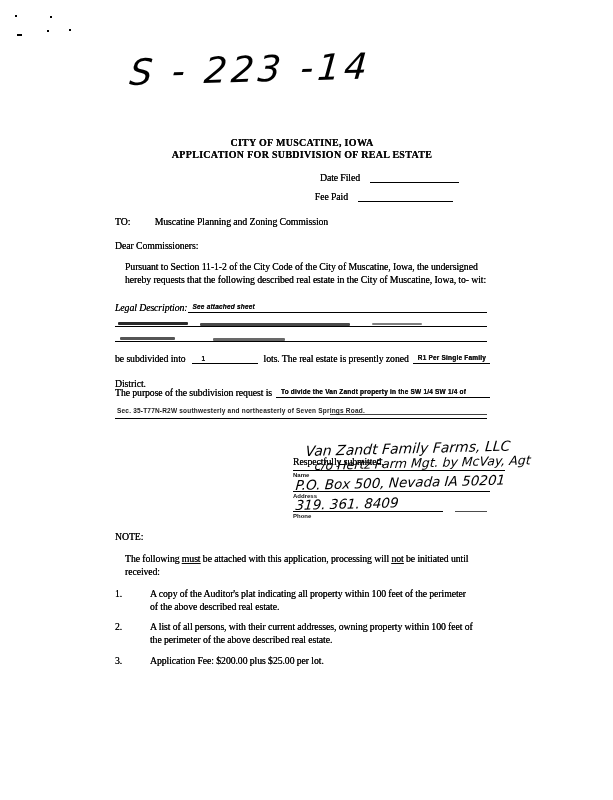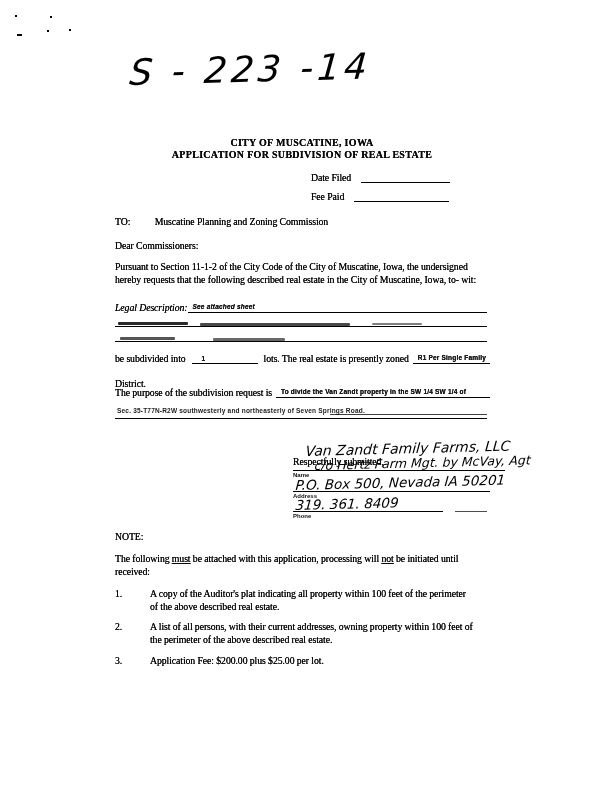--- a/index.html
+++ b/index.html
@@ -5,22 +5,22 @@
   html,body { margin:0; padding:0; background:#e8e8e8; }
   .page {
     position:relative; width:613px; height:800px; margin:0 auto;
     background:#ffffff; overflow:hidden;
     font-family:"Liberation Serif", serif; color:#0a0a0a;
   }
   .typed { font-size:9.8px; letter-spacing:-0.1px; text-shadow:0 0 0.5px #000; }
   .abs { position:absolute; }
   .title { width:604px; text-align:center; font-weight:bold; font-size:10px;
            letter-spacing:0.3px; line-height:12px; text-shadow:0 0 0.6px #000; }
-  .para { line-height:12.6px; }
-  .row { position:absolute; display:flex; align-items:flex-end; }
+  .para { line-height:12.6px;margin-left:10px; }
+  .row { position:absolute; display:flex; align-items:flex-end;justify-content:flex-end; }
   .fill { flex:1 1 auto; border-bottom:1.4px solid #000; padding:0 2px 1px 5px; }
   .uline { position:absolute; border-bottom:1.4px solid #000; height:0; }
   .small-typed { font-family:"Liberation Sans", sans-serif; font-size:6.5px;
                  font-weight:bold; letter-spacing:0.2px; color:#1c1c1c; }
   .blank-slot { width:56px; border-bottom:1.4px solid #000; padding-left:10px;
                 margin:0 6px 0 6px; }
   .hw { font-family:"DejaVu Sans", cursive, sans-serif; font-style:italic;
         transform:rotate(-1.5deg) skewX(-6deg); transform-origin:left bottom;
         white-space:nowrap; color:#000; }
   .case-number { font-size:36px; letter-spacing:4px; }

